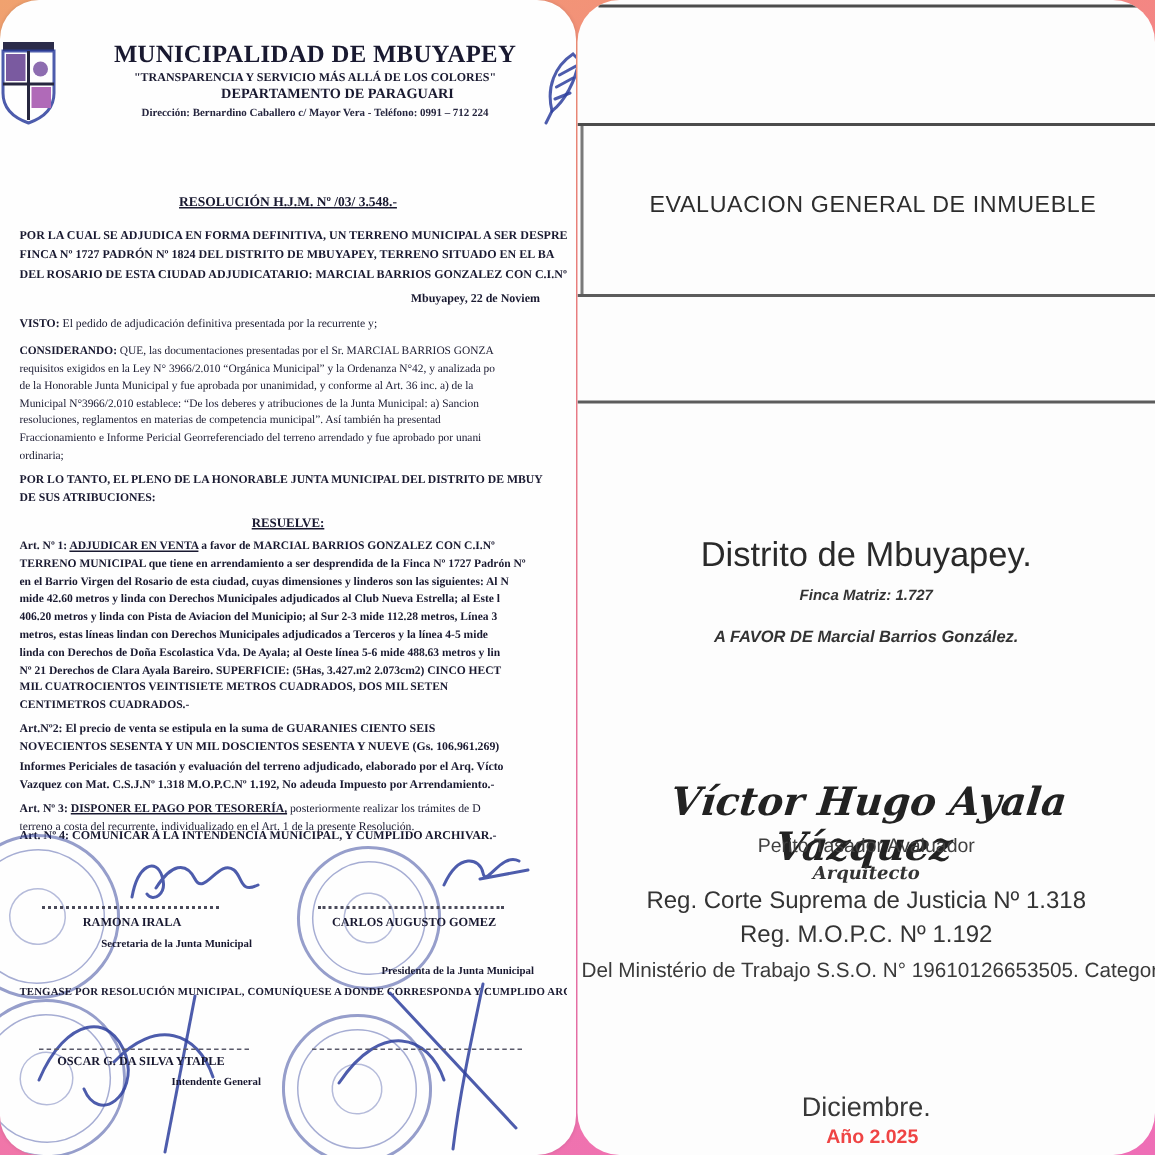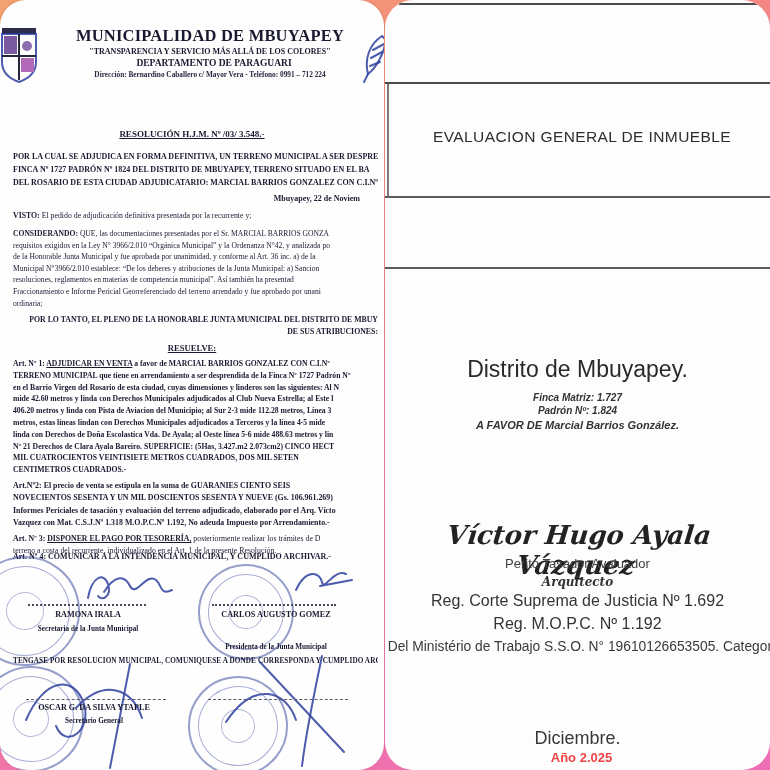--- a/index.html
+++ b/index.html
@@ -8,40 +8,40 @@
   .canvas{position:relative;width:770px;height:770px;
           background:linear-gradient(155deg,#f0a26f 0%,#f4887e 28%,#f178a6 60%,#ee6eb6 100%);}
   .page{position:absolute;top:0;height:770px;background:#fefefe;overflow:hidden;}
   .page-left{left:0;width:384px;border-radius:26px;box-shadow:0 0 3px rgba(0,0,0,.12);}
   .page-right{left:385px;width:385px;border-radius:28px;background:#fdfdfd;
               font-family:"Liberation Sans","DejaVu Sans",sans-serif;}
   
   .lp{position:absolute;color:#191930;}
   .hdr-title{top:26px;left:60px;width:300px;text-align:center;font-size:16.5px;font-weight:bold;letter-spacing:.2px;}
   .hdr-motto{top:47px;left:60px;width:300px;text-align:center;font-size:8px;font-weight:bold;}
-  .hdr-dept{top:58px;left:64px;width:300px;text-align:center;font-size:9.5px;font-weight:bold;}
+  .hdr-dept{top:58px;left:75px;width:300px;text-align:center;font-size:9.5px;font-weight:bold;}
   .hdr-addr{top:70px;left:60px;width:300px;text-align:center;font-size:7.3px;font-weight:bold;color:#26263f;}
   .res-title{top:129px;left:0;width:384px;text-align:center;font-size:9px;font-weight:bold;text-decoration:underline;}
   .para{left:13px;width:365px;white-space:pre;overflow:hidden;}
   .b{font-weight:bold;}
   .u{text-decoration:underline;}
   .subject{top:150px;font-size:8px;font-weight:bold;line-height:13px;}
   .dateline{top:194px;left:0;width:360px;text-align:right;font-size:8px;font-weight:bold;}
   .visto{top:211px;font-size:7.8px;}
   .consid{top:228px;font-size:7.6px;line-height:11.6px;}
-  .porlotanto{top:314px;font-size:7.8px;font-weight:bold;line-height:12px;white-space:pre;text-align:right;}
+  .porlotanto{top:314px;font-size:7.8px;font-weight:bold;line-height:12px;white-space:pre;}
   .resuelve{top:343px;left:0;width:384px;text-align:center;font-size:8.6px;font-weight:bold;text-decoration:underline;}
   .art1{top:358px;font-size:7.7px;font-weight:bold;line-height:11.8px;}
   .art2{top:480px;font-size:7.9px;font-weight:bold;line-height:12.4px;}
   .art3{top:533px;font-size:7.8px;line-height:11.5px;}
   .art4{top:552px;font-size:8px;font-weight:bold;}
   .closing{top:657px;font-size:7.2px;font-weight:bold;letter-spacing:.1px;}
   .sig-col{position:absolute;width:160px;text-align:center;color:#181830;}
   .sig-name{font-size:8.2px;font-weight:bold;}
-  .sig-title{font-size:7.2px;font-weight:bold;}
+  .sig-title{font-size:7.2px;font-weight:bold;text-align:right;}
   .dotline{position:absolute;border-bottom:2px dotted #4a4a5a;height:0;}
   .dashline{position:absolute;border-bottom:1.5px dashed #5a5a6a;height:0;}
   .stamp{position:absolute;border:2.2px solid rgba(46,62,152,.5);border-radius:50%;}
   .stamp::before{content:"";position:absolute;inset:8px;border:1.4px solid rgba(46,62,152,.42);border-radius:50%;}
   .stamp::after{content:"";position:absolute;inset:32%;border:1px solid rgba(46,62,152,.35);border-radius:50%;}
   .stroke{position:absolute;}
   .stroke path{fill:none;stroke:#2e3f9d;stroke-width:2;stroke-linecap:round;opacity:.85;}
   
   .rp{position:absolute;color:#3a3a3a;}
   .rline{position:absolute;background:#4c4c4c;}
@@ -164,42 +164,41 @@
     <svg class="stroke" style="left:210px;top:652px;" width="150" height="118" viewBox="0 0 150 118">
       <path d="M16 70 C44 28 76 38 86 68"></path>
       <path d="M112 4 C104 42 96 80 92 114"></path>
       <path d="M50 10 L134 100"></path>
     </svg>
     <div class="dashline" style="left:26px;top:699px;width:140px;"></div>
     <div class="dashline" style="left:208px;top:699px;width:140px;"></div>
 
     <div class="sig-col" style="left:14px;top:703px;">
       <div class="sig-name">OSCAR G. DA SILVA YTAPLE</div>
-      <div class="sig-title" style="margin-top:5px;">Secretario General</div>
+      <div class="sig-title" style="margin-top:5px;">Intendente General</div>
     </div>
   </div>
 
   <div class="page page-right">
     <div class="rline" style="top:3px;left:14px;right:6px;height:2px;"></div>
     <div class="rline" style="top:82px;left:0;right:0;height:2px;"></div>
     <div class="rline" style="top:84px;left:2px;width:1.5px;height:112px;background:#7a7a7a;"></div>
     <div class="rline" style="top:196px;left:0;right:0;height:1.5px;background:#5c5c5c;"></div>
     <div class="rline" style="top:267px;left:0;right:0;height:1.5px;background:#5c5c5c;"></div>
 
     <div class="rp district">Distrito de Mbuyapey.</div>
 
     <div class="rp eval-title">EVALUACION GENERAL DE INMUEBLE</div>
     <div class="rp fineline finca">Finca Matriz: 1.727</div>
-    <div class="rp fineline padron">Padrón Nº: 1.824</div>
     <div class="rp fineline favor">A FAVOR DE Marcial Barrios González.</div>
 
     <div class="rp script-name">Víctor Hugo Ayala Vázquez</div>
     <div class="rp perito">Perito Tasador Avaluador</div>
     <div class="rp arq">Arquitecto</div>
-    <div class="rp regcsj">Reg. Corte Suprema de Justicia Nº 1.692</div>
+    <div class="rp regcsj">Reg. Corte Suprema de Justicia Nº 1.318</div>
     <div class="rp regmopc">Reg. M.O.P.C. Nº 1.192</div>
     <div class="rp ministry">. Del Ministério de Trabajo S.S.O. N° 19610126653505. Categoria</div>
 
     <div class="rp month">Diciembre.</div>
     <div class="rp year">Año 2.025</div>
   </div>
 
 </div>
 
 </body></html>

